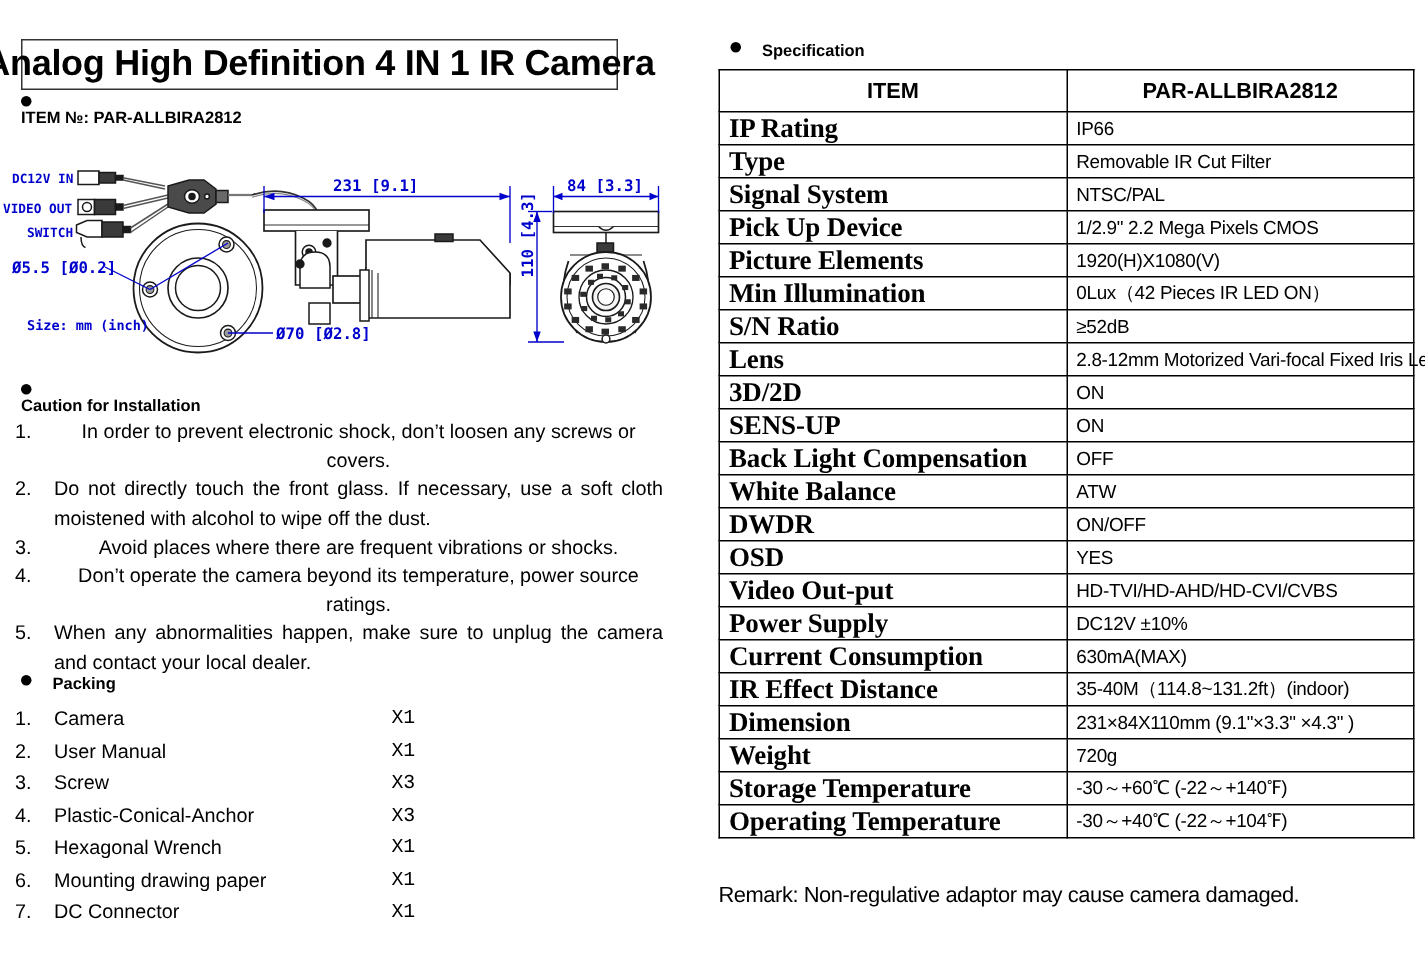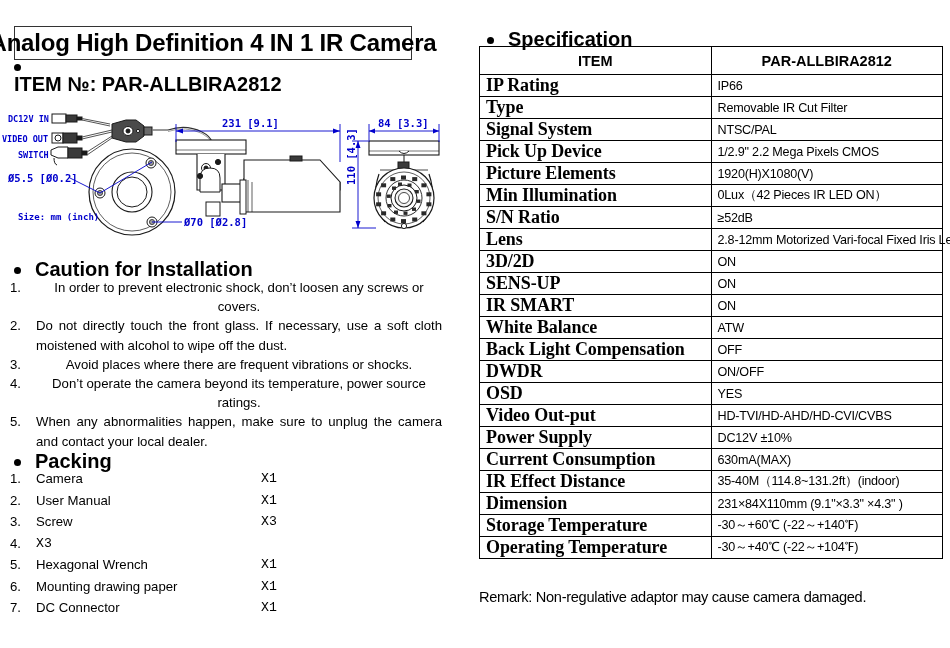--- a/index.html
+++ b/index.html
@@ -49,27 +49,27 @@
     display: inline-block;
     width: 7px; height: 7px;
     border-radius: 50%;
     background: #000;
     margin-right: 14px;
     flex: none;
     position: relative;
     top: -2px;
   }
   .bullet-label {
-    font-size: 20px;
+    font-size: 11px;
     font-weight: bold;
     white-space: nowrap;
   }
 
   #item-no-row { left: 14px; top: 66px; flex-direction: column; }
-  #caution-row { left: 14px; top: 258px; }
+  #caution-row { left: 14px; top: 258px; flex-direction: column; }
   #packing-row { left: 14px; top: 450px; justify-content: space-between; }
   #spec-row    { left: 487px; top: 28px; }
 
   
   .drawing {
     position: absolute;
     left: 0; top: 100px;
     width: 470px; height: 150px;
   }
 
@@ -385,20 +385,21 @@
         <span class="pack-name">User Manual</span>
         <span class="pack-qty">X1</span>
       </div>
       <div class="pack-item">
         <span class="num-idx">3.</span>
         <span class="pack-name">Screw</span>
         <span class="pack-qty">X3</span>
       </div>
       <div class="pack-item">
         <span class="num-idx">4.</span>
+        <span class="pack-name">Plastic-Conical-Anchor</span>
         <span class="pack-qty">X3</span>
       </div>
       <div class="pack-item">
         <span class="num-idx">5.</span>
         <span class="pack-name">Hexagonal Wrench</span>
         <span class="pack-qty">X1</span>
       </div>
       <div class="pack-item">
         <span class="num-idx">6.</span>
         <span class="pack-name">Mounting drawing paper</span>
@@ -459,32 +460,28 @@
       </tr>
       <tr>
         <td class="k">3D/2D</td>
         <td class="v">ON</td>
       </tr>
       <tr>
         <td class="k">SENS-UP</td>
         <td class="v">ON</td>
       </tr>
       <tr>
-        <td class="k">IR SMART</td>
-        <td class="v">ON</td>
+        <td class="k">Back Light Compensation</td>
+        <td class="v">OFF</td>
       </tr>
       <tr>
         <td class="k">White Balance</td>
         <td class="v">ATW</td>
       </tr>
       <tr>
-        <td class="k">Back Light Compensation</td>
-        <td class="v">OFF</td>
-      </tr>
-      <tr>
         <td class="k">DWDR</td>
         <td class="v">ON/OFF</td>
       </tr>
       <tr>
         <td class="k">OSD</td>
         <td class="v">YES</td>
       </tr>
       <tr>
         <td class="k">Video Out-put</td>
         <td class="v">HD-TVI/HD-AHD/HD-CVI/CVBS</td>
@@ -499,20 +496,24 @@
       </tr>
       <tr>
         <td class="k">IR Effect Distance</td>
         <td class="v">35-40M（114.8~131.2ft）(indoor)</td>
       </tr>
       <tr>
         <td class="k">Dimension</td>
         <td class="v">231×84X110mm (9.1"×3.3" ×4.3" )</td>
       </tr>
       <tr>
+        <td class="k">Weight</td>
+        <td class="v">720g</td>
+      </tr>
+      <tr>
         <td class="k">Storage Temperature</td>
         <td class="v">-30～+60℃ (-22～+140℉)</td>
       </tr>
       <tr>
         <td class="k">Operating Temperature</td>
         <td class="v">-30～+40℃ (-22～+104℉)</td>
       </tr>
     </tbody>
 </table>
 

